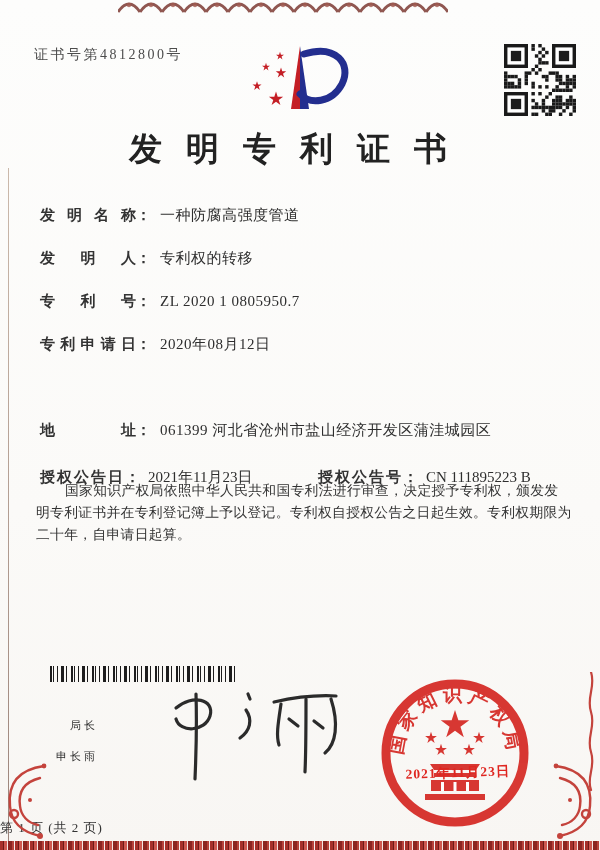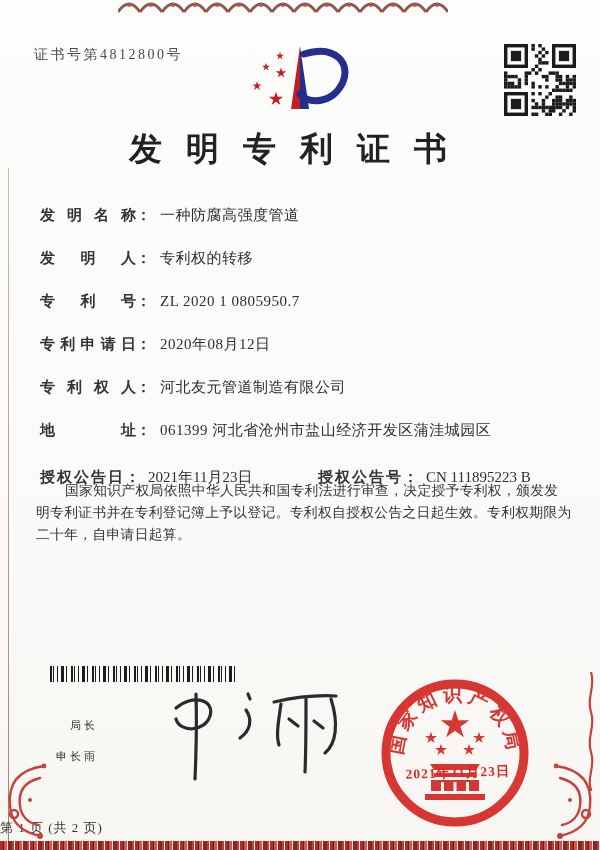--- a/index.html
+++ b/index.html
@@ -231,23 +231,20 @@
   </div>
   <div class="row" style="top:249px">
     <span class="lbl">发明人</span><span class="colon">：</span><span class="val">专利权的转移</span>
   </div>
   <div class="row" style="top:292px">
     <span class="lbl">专利号</span><span class="colon">：</span><span class="val">ZL 2020 1 0805950.7</span>
   </div>
   <div class="row" style="top:335px">
     <span class="lbl">专利申请日</span><span class="colon">：</span><span class="val">2020年08月12日</span>
   </div>
-  <div class="row" style="top:378px">
-    <span class="lbl">专利权人</span><span class="colon">：</span><span class="val">河北友元管道制造有限公司</span>
-  </div>
   <div class="row" style="top:421px">
     <span class="lbl">地址</span><span class="colon">：</span><span class="val">061399 河北省沧州市盐山经济开发区蒲洼城园区</span>
   </div>
 
   <div class="row2" style="left:40px;top:460px">
     <span class="lbl">授权公告日</span><span class="lbl">：</span><span class="val">2021年11月23日</span>
   </div>
   <div class="row2" style="left:318px;top:460px">
     <span class="lbl">授权公告号</span><span class="lbl">：</span><span class="val">CN 111895223 B</span>
   </div>

